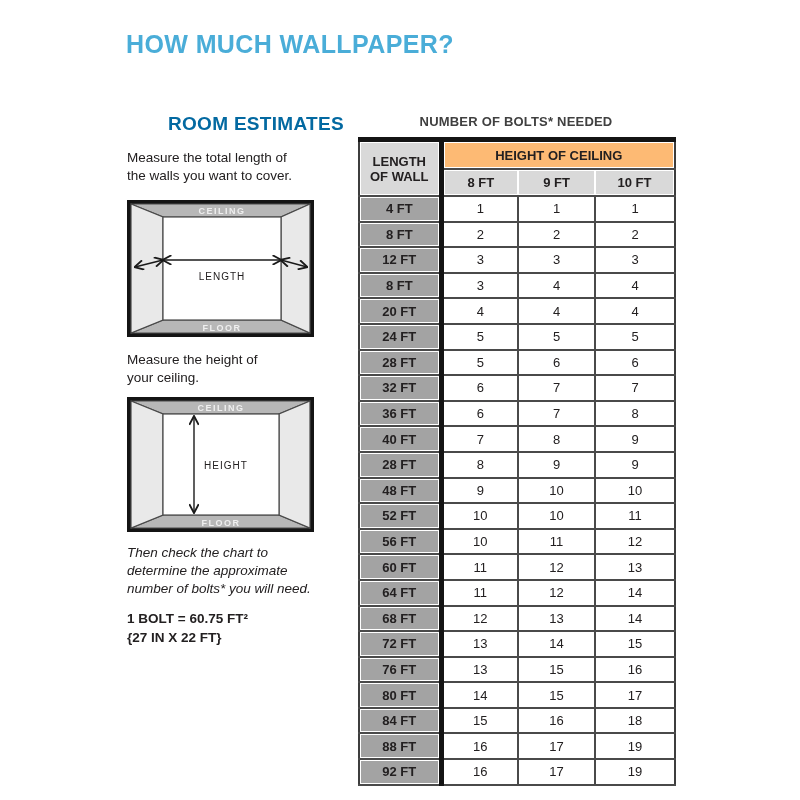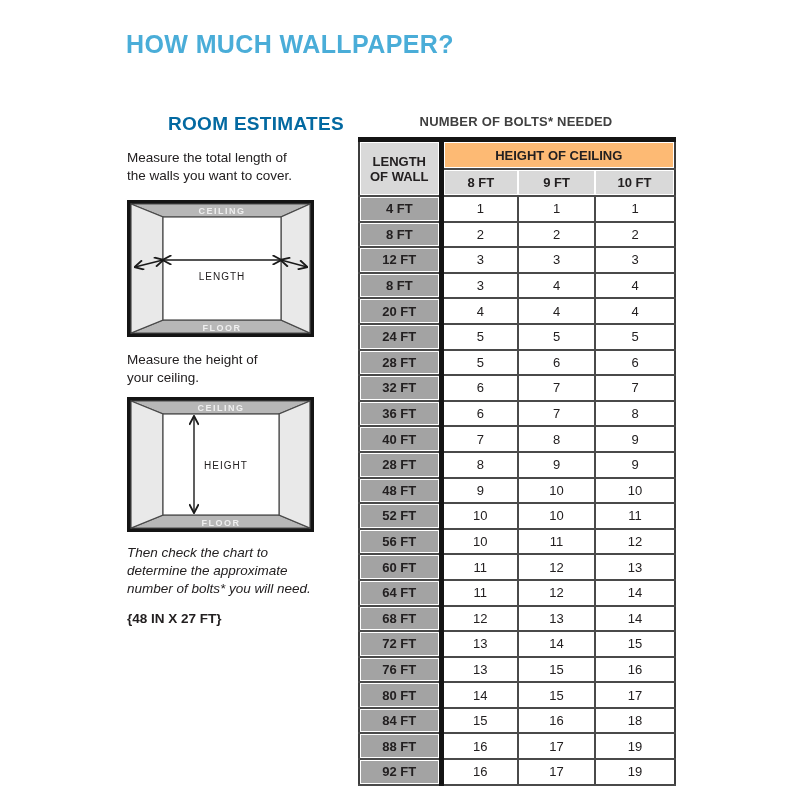--- a/index.html
+++ b/index.html
@@ -108,21 +108,22 @@
       </g>
       <text x="77" y="71.5" text-anchor="start" class="svg-dim-label">HEIGHT</text>
     </svg>
 
     <div class="para step3">Then check the chart to
 determine the approximate
 number of bolts* you will need.</div>
 
 
     <div class="boltnote">
-      <div>{48 IN X 27 FT}</div>
+      <div>1 BOLT = 60.75 FT²</div>
+      <div>{27 IN X 22 FT}</div>
     </div>
   </div>
 
   <div class="right-col">
     <div class="table-heading">NUMBER OF BOLTS* NEEDED</div>
 
     <table class="bolts">
       <colgroup>
         <col style="width:82px">
           <col style="width:77px">

